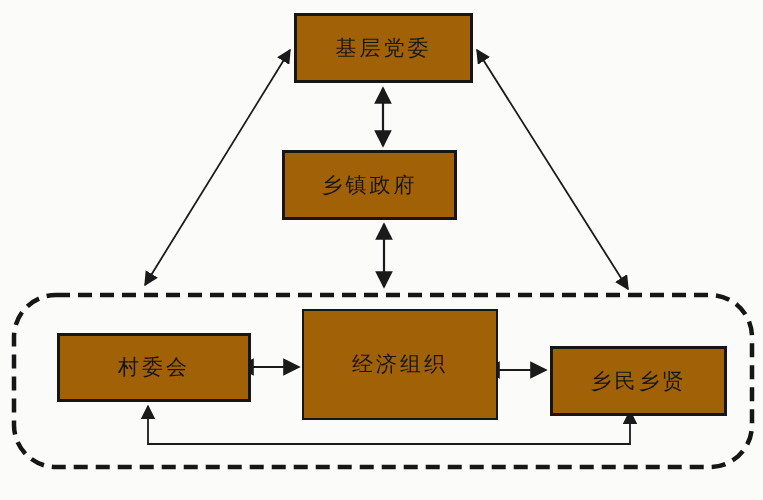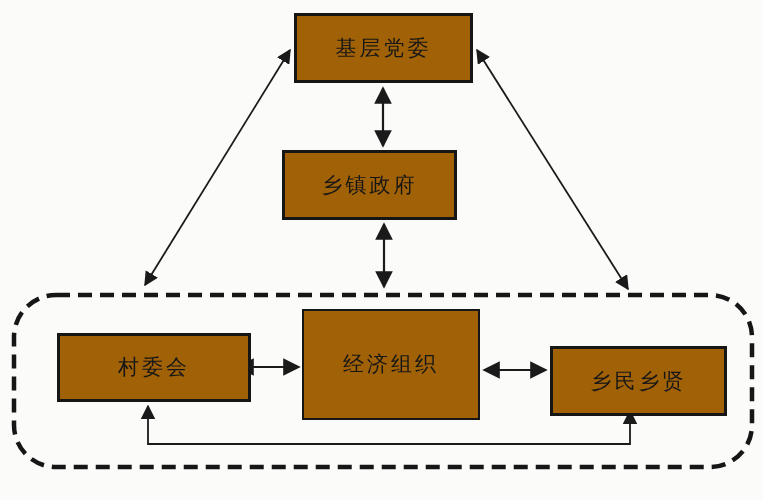--- a/index.html
+++ b/index.html
@@ -31,21 +31,21 @@
     justify-content: center;
     text-align: center;
     font-size: 21px;
     letter-spacing: 3px;
     color: #161616;
     line-height: 1.45;
   }
   .node-top    { left: 294px; top: 13px;  width: 179px; height: 70px; }
   .node-middle { left: 282px; top: 150px; width: 175px; height: 70px; }
   .node-left   { left: 57px;  top: 333px; width: 194px; height: 69px; }
-  .node-center { left: 302px; top: 309px; width: 178px; height: 111px; border-width: 2px; }
+  .node-center { left: 302px; top: 309px; width: 196px; height: 111px; border-width: 2px; }
   .node-right  { left: 550px; top: 337px; width: 177px; height: 70px; margin-top: 9px; }
   .node-center .two-line { display: block; }
 </style>
 </head>
 <body>
 
 <div class="stage">
 
   <svg class="layer" width="763" height="500" viewBox="0 0 763 500" xmlns="http://www.w3.org/2000/svg">
     <defs>

